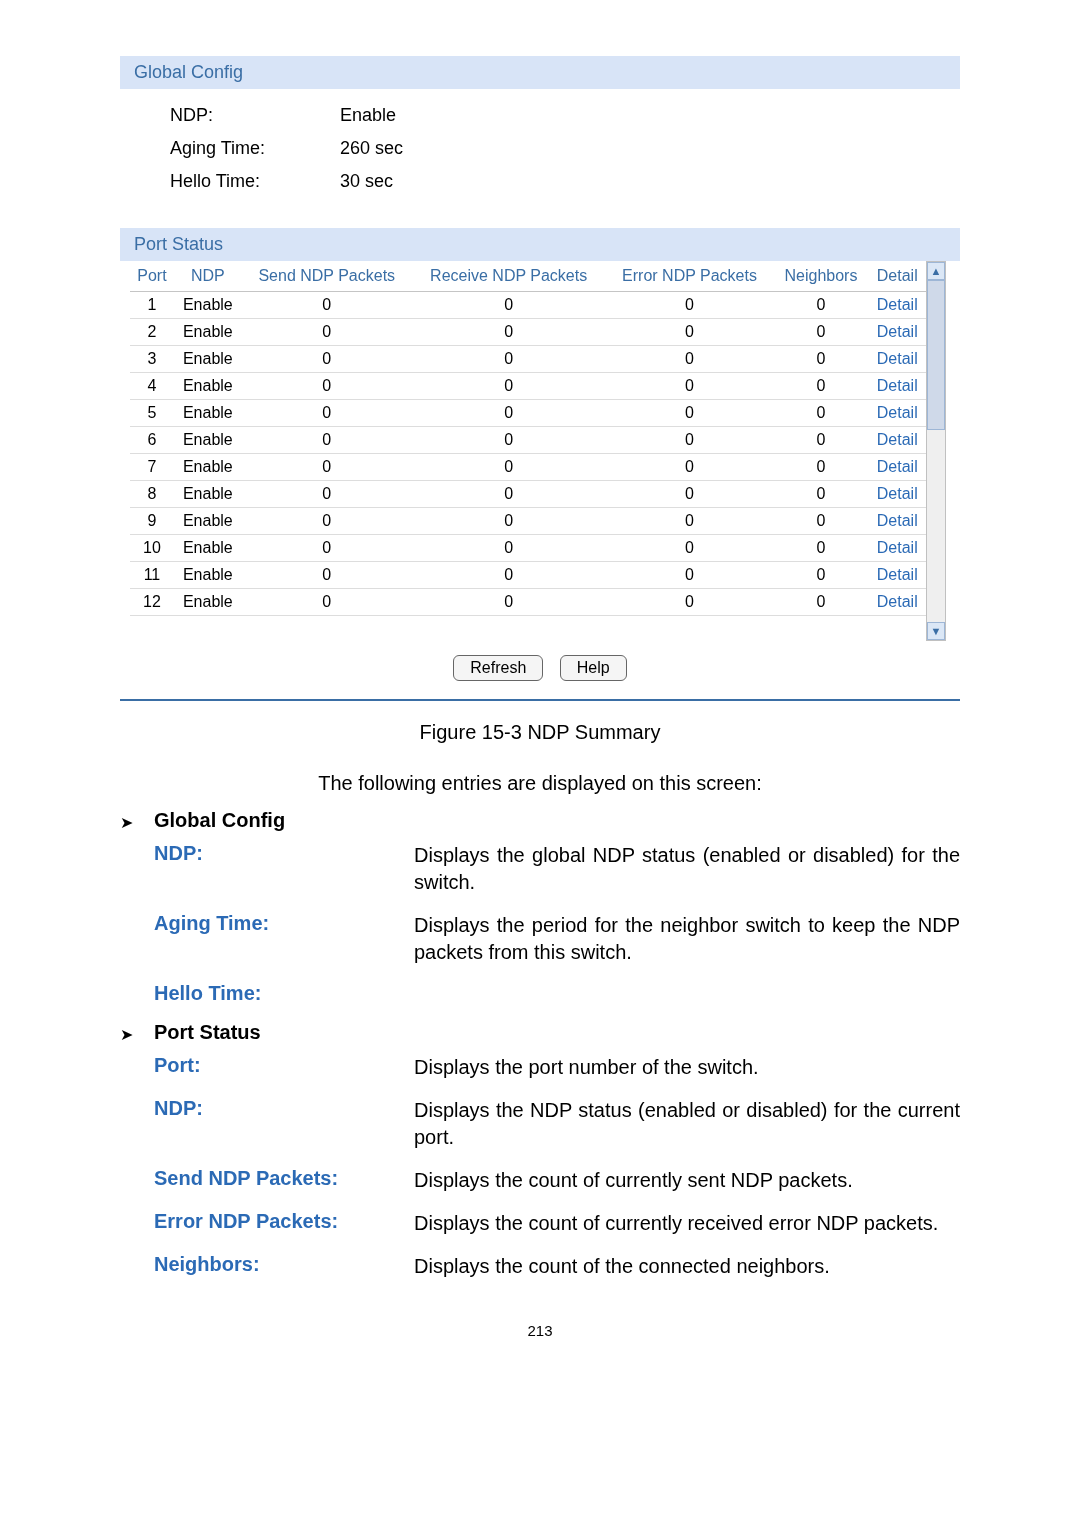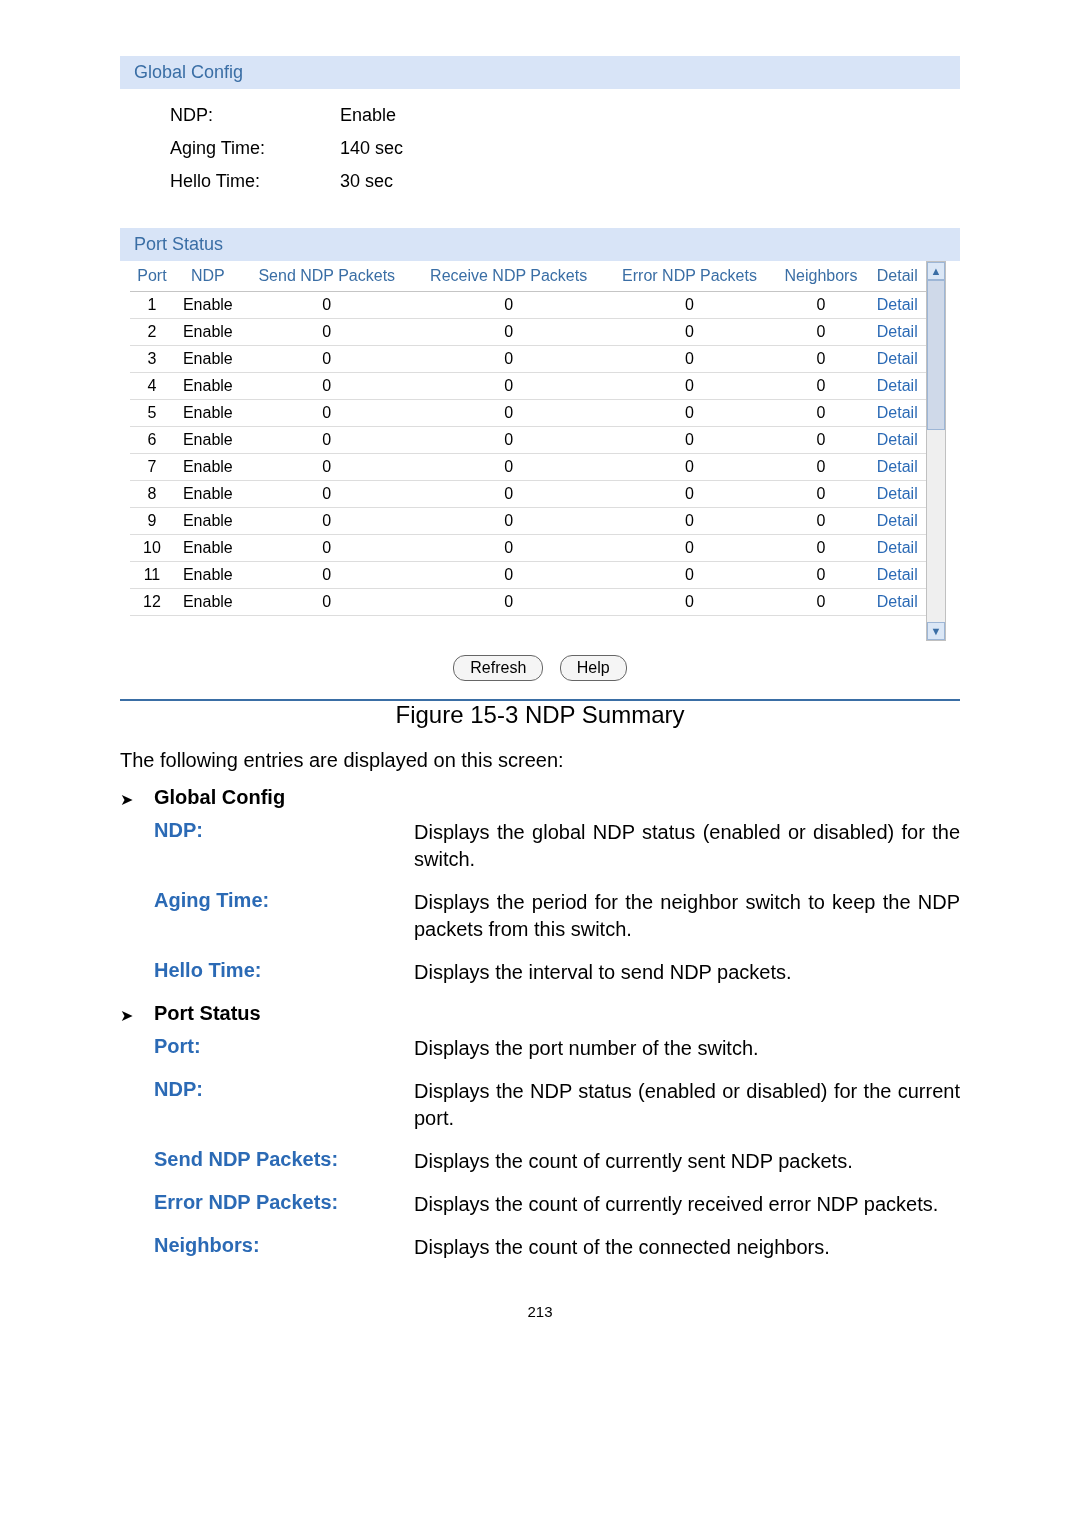--- a/index.html
+++ b/index.html
@@ -110,32 +110,34 @@
     text-align: center;
     padding: 14px 0 0 0;
   }
   .ui-btn {
     display: inline-block;
     border: 1px solid #666;
     background: #f5f5f5;
     padding: 3px 16px;
     font-size: 16px;
     margin: 0 6px;
-    border-radius: 12px;
+    border-radius: 6px;
   }
 
   .fig-caption {
     text-align: center;
-    font-size: 24px;
+    font-size: 20px;
+    margin-top: 20px;
   }
 
   .body-text {
     width: 840px;
-    margin: 20px auto 0 auto;
+    margin: 28px auto 0 auto;
     font-size: 20px;
+    text-align: center;
   }
 
   .def-block {
     width: 840px;
     margin: 14px auto 0 auto;
   }
   .def-header {
     display: flex;
     align-items: flex-start;
     margin-bottom: 10px;
@@ -184,21 +186,21 @@
   <div class="panel-wrap">
 
     <div class="section-head">Global Config</div>
     <div class="kv-block">
       <div class="kv-row">
         <div class="kv-key">NDP:</div>
         <div class="kv-val">Enable</div>
       </div>
       <div class="kv-row">
         <div class="kv-key">Aging Time:</div>
-        <div class="kv-val">140 sec</div>
+        <div class="kv-val">260 sec</div>
       </div>
       <div class="kv-row">
         <div class="kv-key">Hello Time:</div>
         <div class="kv-val">30 sec</div>
       </div>
     </div>
 
     <div style="height:20px"></div>
 
     <div class="section-head">Port Status</div>
@@ -364,21 +366,20 @@
         <div class="def-row">
           <div class="def-term">NDP:</div>
           <div class="def-desc">Displays the global NDP status (enabled or disabled) for the switch.</div>
         </div>
         <div class="def-row">
           <div class="def-term">Aging Time:</div>
           <div class="def-desc">Displays the period for the neighbor switch to keep the NDP packets from this switch.</div>
         </div>
         <div class="def-row">
           <div class="def-term">Hello Time:</div>
-          <div class="def-desc">Displays the interval to send NDP packets.</div>
         </div>
       </div>
       <div class="def-block">
         <div class="def-header">
           <div class="def-arrow">➤</div>
           <div class="def-title">Port Status</div>
         </div>
         <div class="def-row">
           <div class="def-term">Port:</div>
           <div class="def-desc">Displays the port number of the switch.</div>

